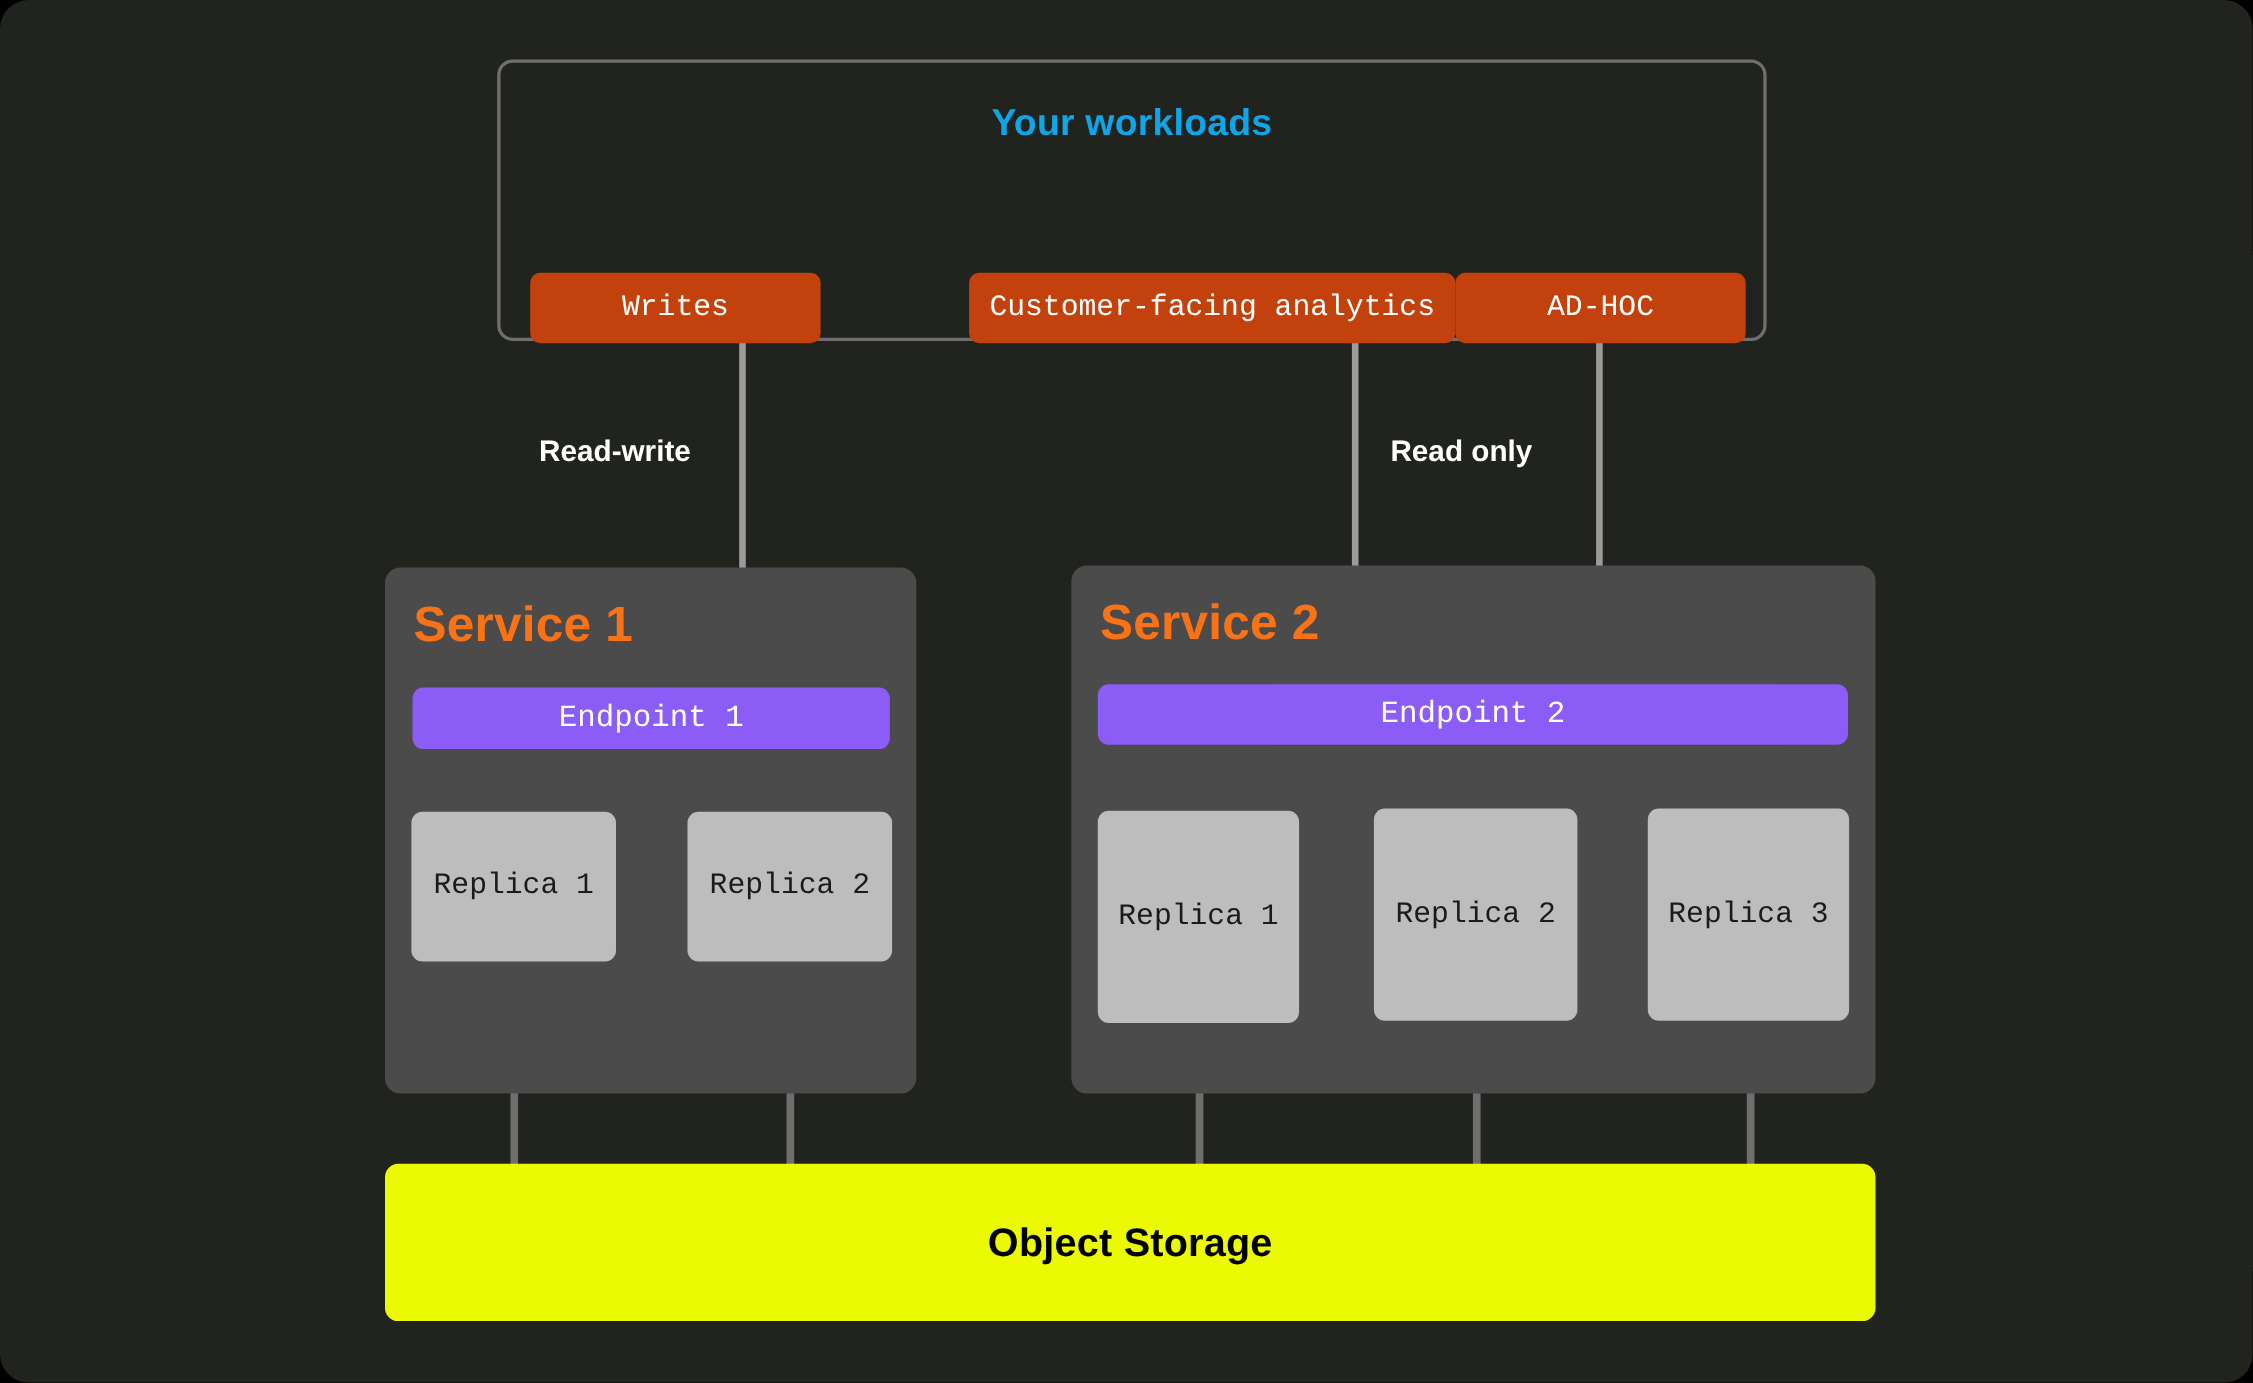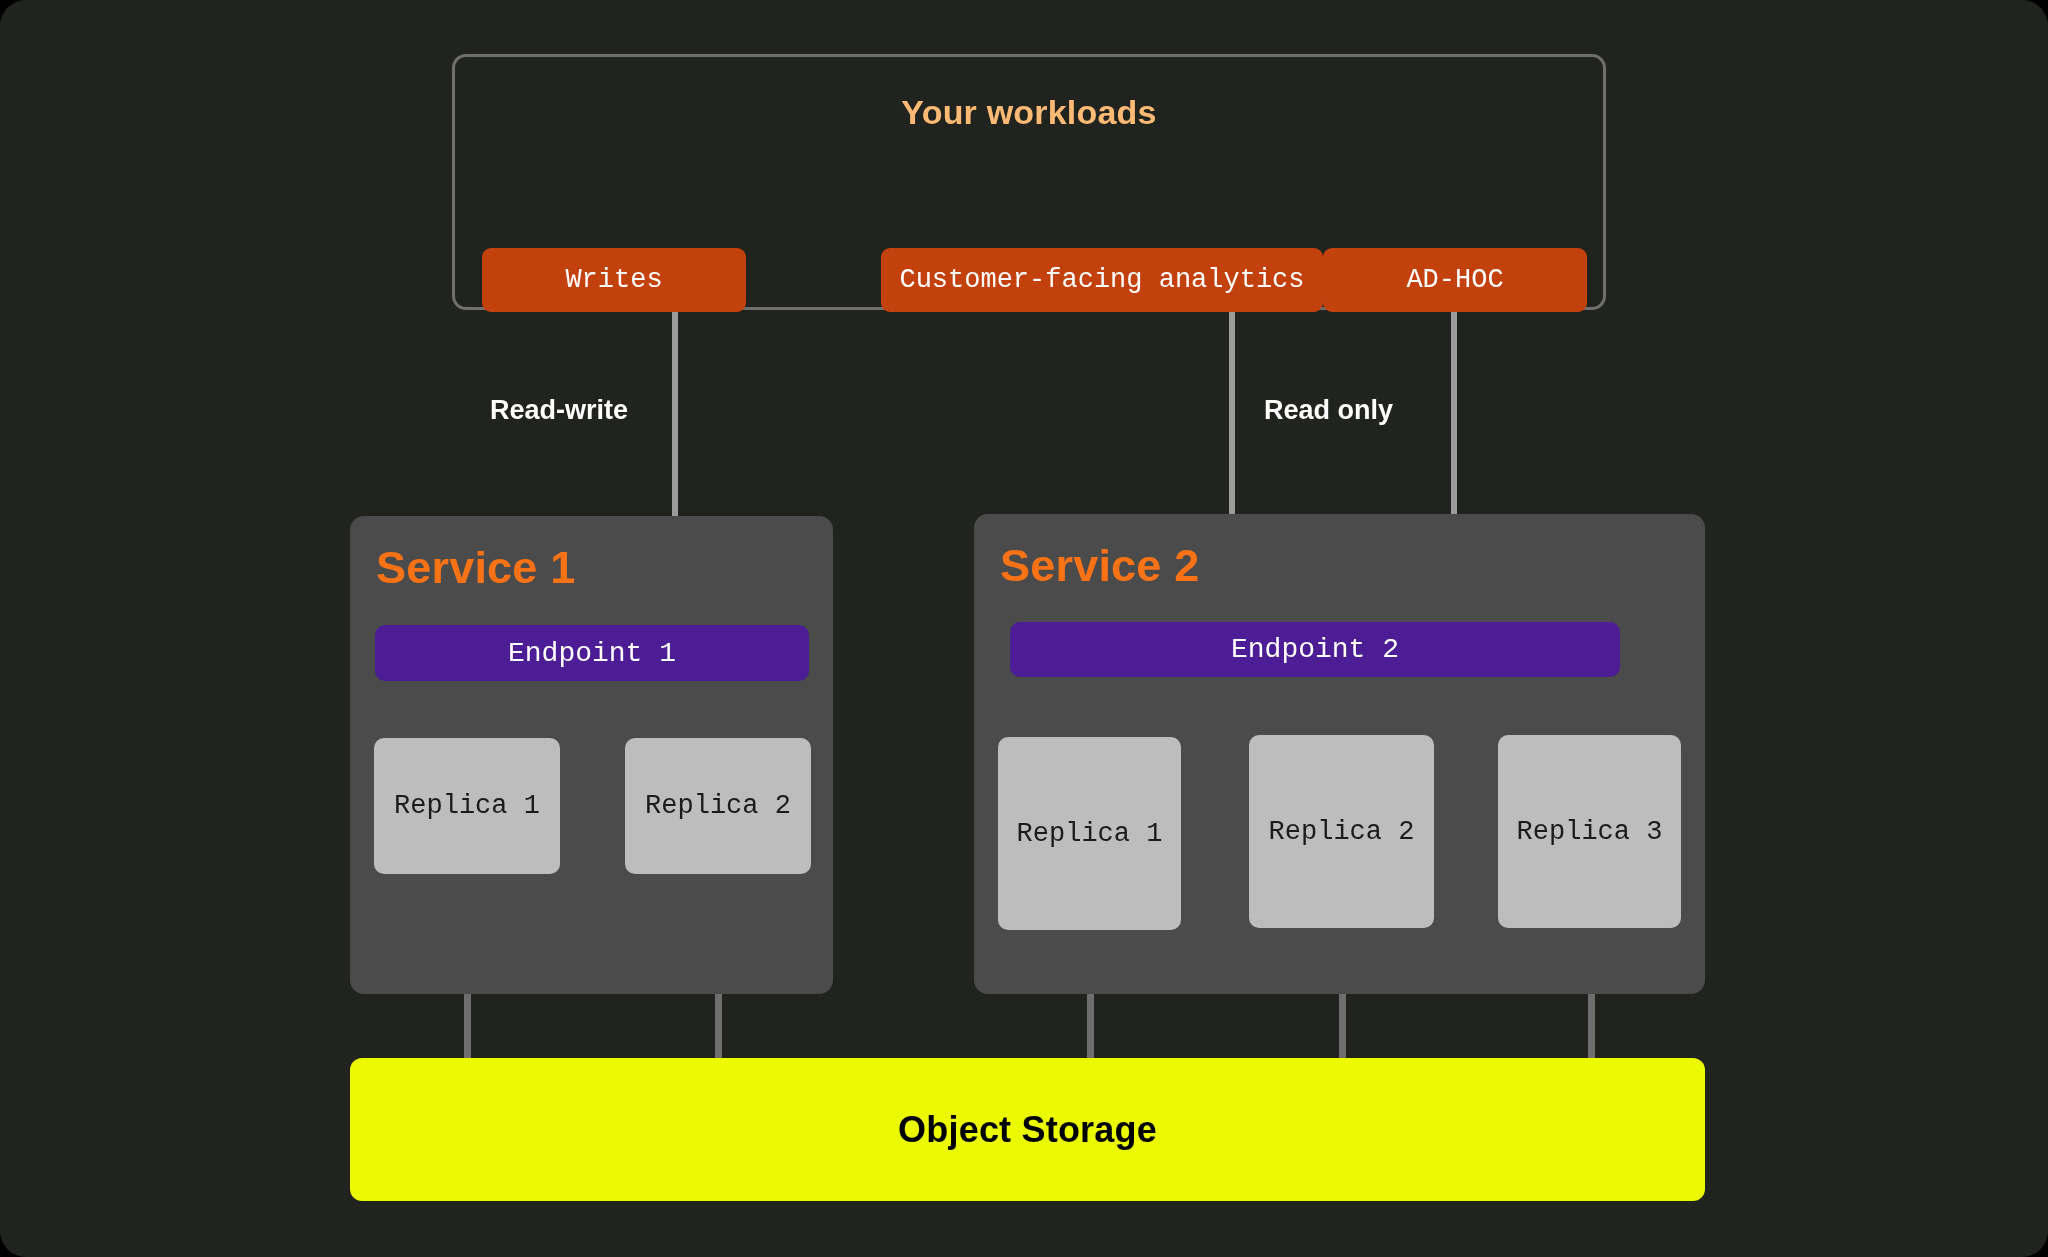--- a/index.html
+++ b/index.html
@@ -39,21 +39,21 @@
     box-sizing: border-box;
     z-index: 4;
     background: transparent;
   }
   #workloads-title {
     position: absolute;
     left: 0;
     top: 36px;
     width: 100%;
     text-align: center;
-    color: #fdba74;
+    color: #0ea5e9;
     font-size: 34px;
     font-weight: bold;
     letter-spacing: 0.2px;
   }
   .workload-chip {
     position: absolute;
     top: 191px;
     height: 64px;
     background: #c2410c;
     border-radius: 9px;
@@ -115,31 +115,31 @@
     font-size: 45px;
     font-weight: bold;
     letter-spacing: 0.2px;
   }
   #service1-title { left: 376px;  top: 542px; }
   #service2-title { left: 1000px; top: 540px; }
 
   
   .endpoint-pill {
     position: absolute;
-    background: #4c1d95;
+    background: #8b5cf6;
     border-radius: 10px;
     color: #ffffff;
     font-family: "Liberation Mono", "DejaVu Sans Mono", monospace;
     font-size: 28px;
     display: flex;
     align-items: center;
     justify-content: center;
   }
   #endpoint1 { left: 375px;  top: 625px; width: 434px; height: 56px; }
-  #endpoint2 { left: 998px;  top: 622px; width: 610px; height: 55px; margin-left: 12px; }
+  #endpoint2 { left: 998px;  top: 622px; width: 682px; height: 55px; }
 
   
   .replica-box {
     position: absolute;
     background: #bdbdbd;
     border-radius: 10px;
     color: #1b1b1b;
     font-family: "Liberation Mono", "DejaVu Sans Mono", monospace;
     font-size: 27px;
     display: flex;

